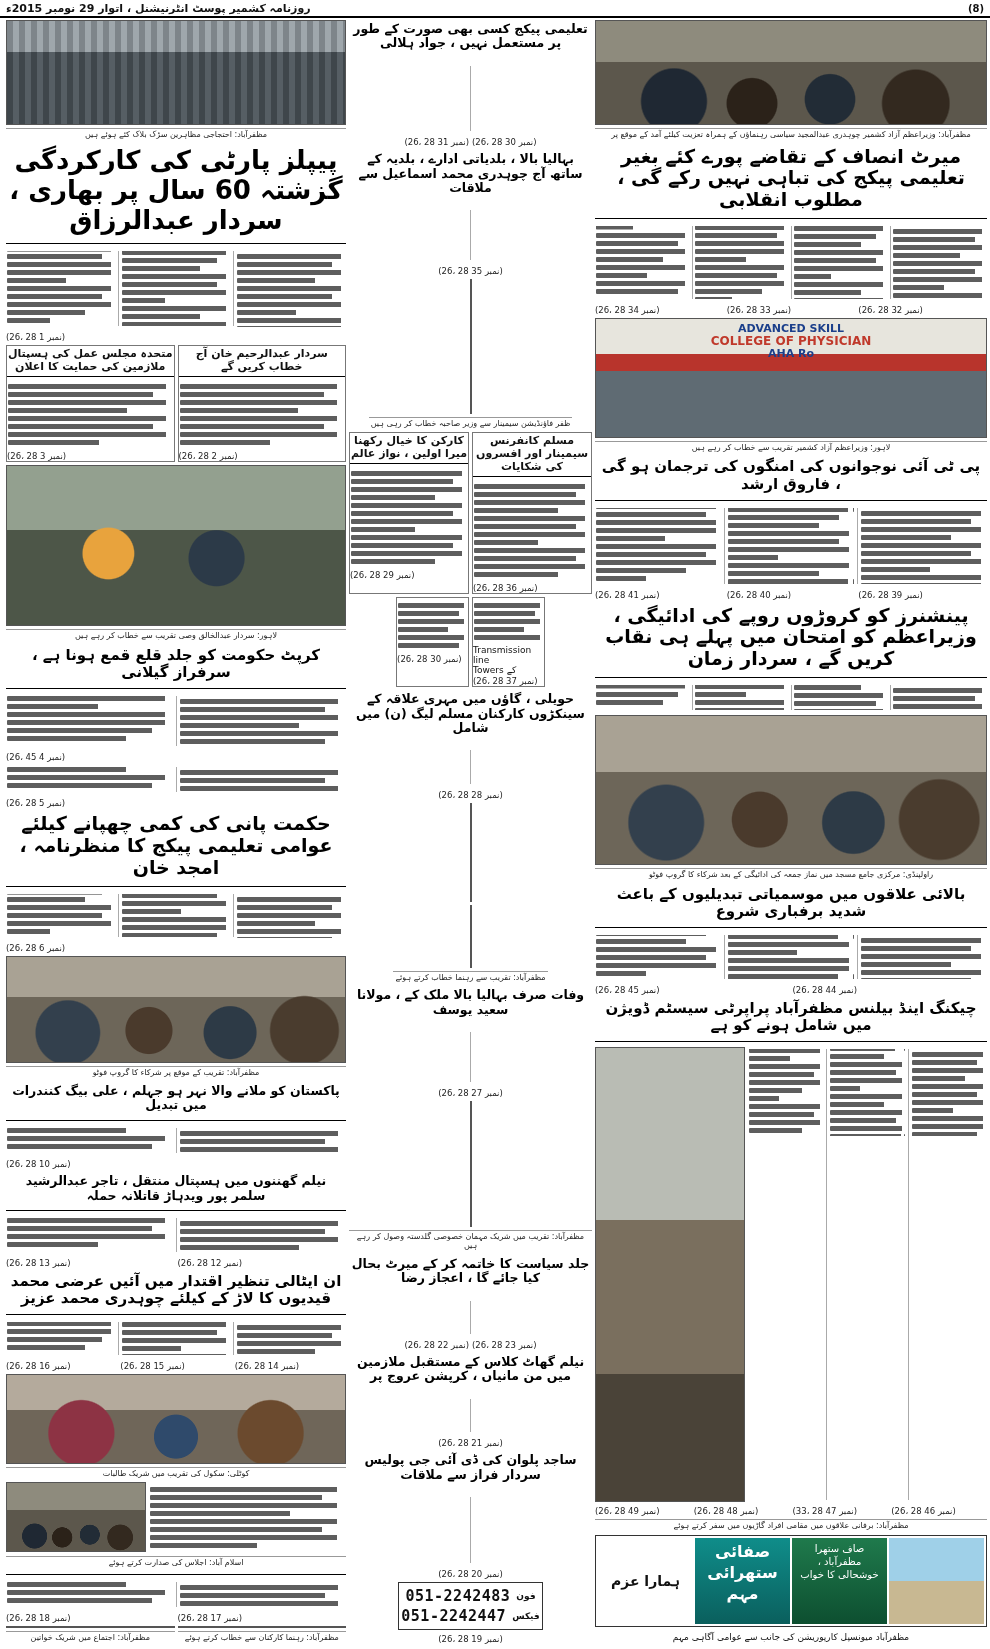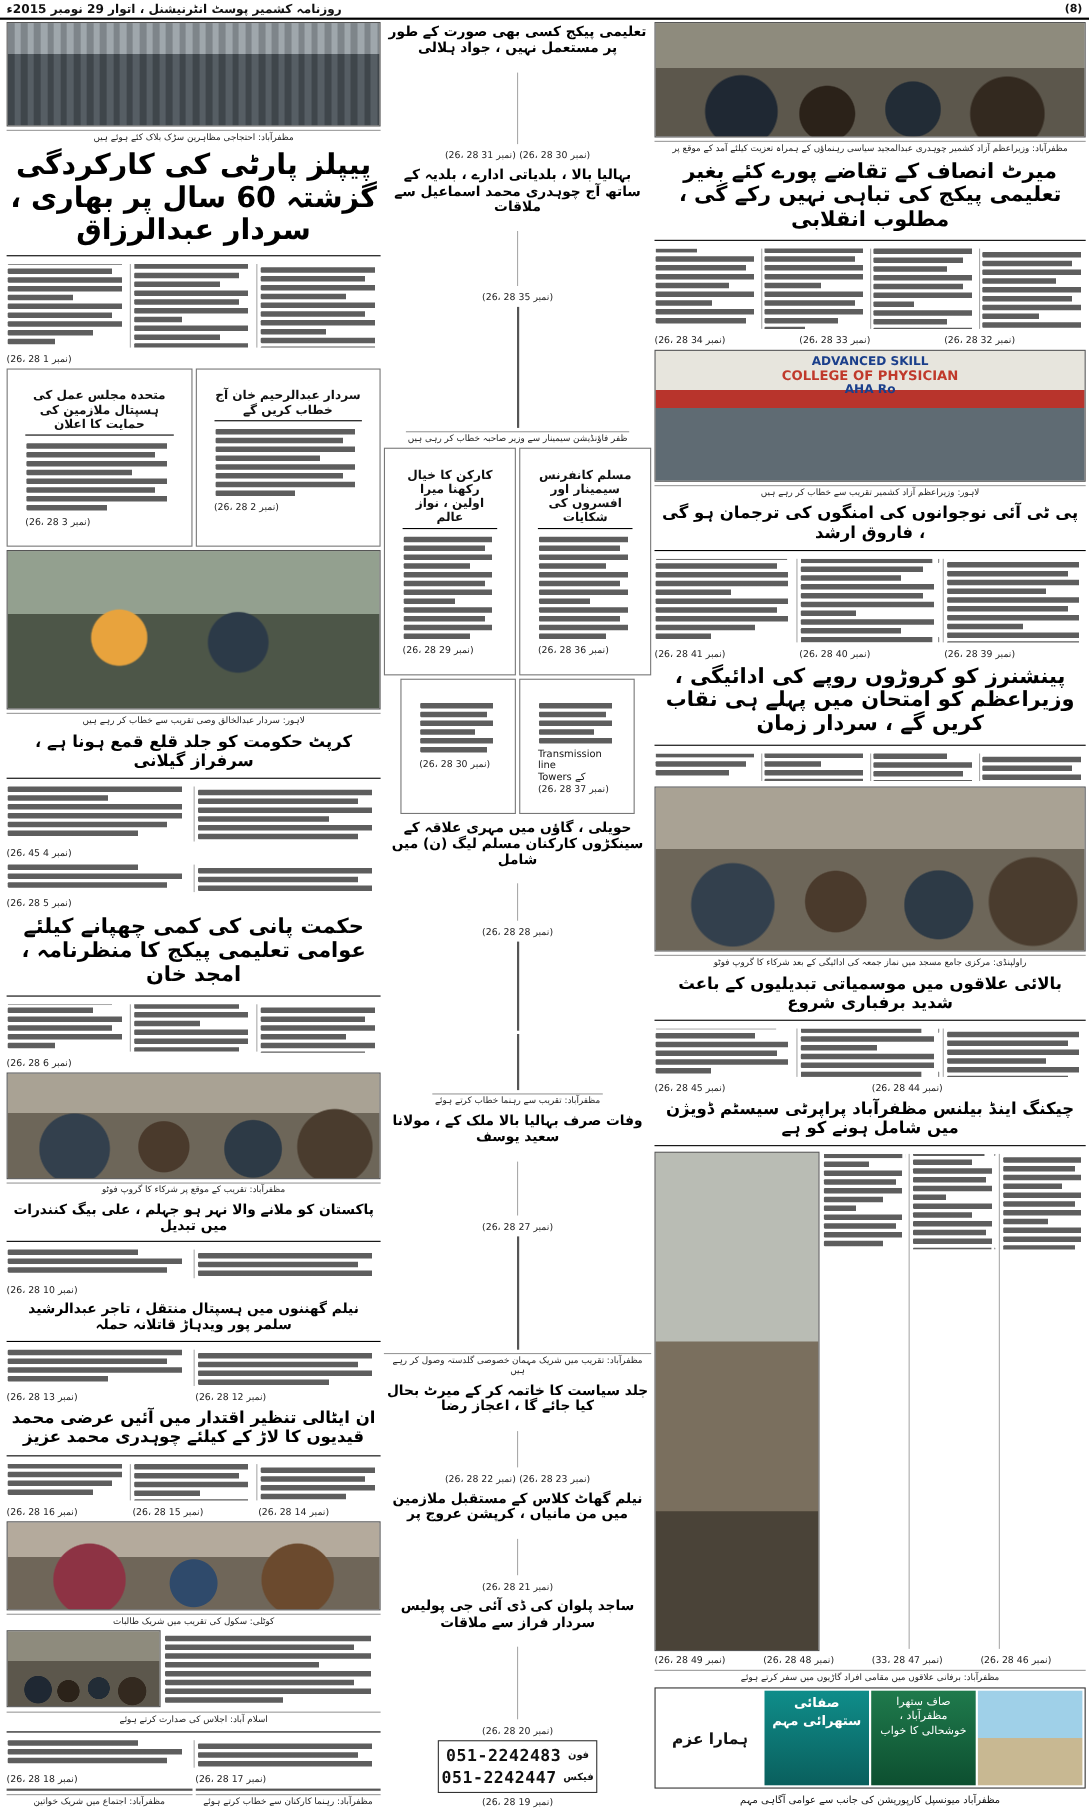--- a/index.html
+++ b/index.html
@@ -158,21 +158,21 @@
     font-family:"DejaVu Sans Mono","Liberation Mono",monospace;
     font-weight:bold; font-size:15px; letter-spacing:.5px; line-height:1.35;
   }
   .phone-label { font-size:9px; font-family:"DejaVu Sans", sans-serif; }
   .tagline { font-size:9px; text-align:center; padding:2px; }
   .boxed-head {
     border:1px solid #000; text-align:center; font-weight:bold; font-size:12px; padding:2px;
   }
   .refno { font-size:8.5px; text-align:left; direction:ltr; color:#222; padding-top:1px;}
   .mini-title { font-weight:bold; font-size:11px; text-align:center; padding:1px 0; }
-  .sidebox { border:1px solid #777; padding:16px; }
+  .sidebox { border:1px solid #777; padding:0; }
   .bisp-logo {
     position:absolute; right:8px; top:6px; background:#fff; color:#0a4b8c;
     font-weight:bold; font-size:12px; padding:1px 5px; border:1px solid #0a4b8c;
   }
   .college-text {
     position:absolute; left:0; right:0; top:4px; text-align:center;
     color:#1b3f8b; font-weight:bold; font-size:11px; line-height:1.1; direction:ltr;
   }
   .college-text .red { color:#c0392b; display:block; font-size:12px; }
   .flexrow { display:flex; gap:3px; }
@@ -383,21 +383,21 @@
         <div class="refno grow">(26، 28 نمبر 49)</div>
       </div>
       <div class="cap">مظفرآباد: برفانی علاقوں میں مقامی افراد گاڑیوں میں سفر کرتے ہوئے</div>
 
       <div class="ad-strip" style="height:92px">
         <div class="ad-cell ad-city"></div>
         <div class="ad-cell ad-green" style="position:relative">
           <div style="position:absolute;inset:4px;color:#fff;font-size:10px;text-align:center;font-weight:normal;line-height:1.3">صاف ستھرا مظفرآباد ، خوشحالی کا خواب</div>
         </div>
         <div class="ad-cell ad-teal" style="position:relative">
-          <div style="position:absolute;inset:4px;color:#fff;font-size:12px;text-align:center;font-weight:bold;line-height:1.3">صفائی ستھرائی مہم</div>
+          <div style="position:absolute;inset:4px;color:#fff;font-size:16px;text-align:center;font-weight:bold;line-height:1.3">صفائی ستھرائی مہم</div>
         </div>
         <div class="ad-cell" style="background:#fff;position:relative">
           <div style="position:absolute;inset:0;display:flex;align-items:center;justify-content:center;font-weight:bold;font-size:14px">ہمارا عزم</div>
         </div>
       </div>
       <div class="tagline">مظفرآباد میونسپل کارپوریشن کی جانب سے عوامی آگاہی مہم</div>
     </div>
 
     <div class="col col-mid">
 

